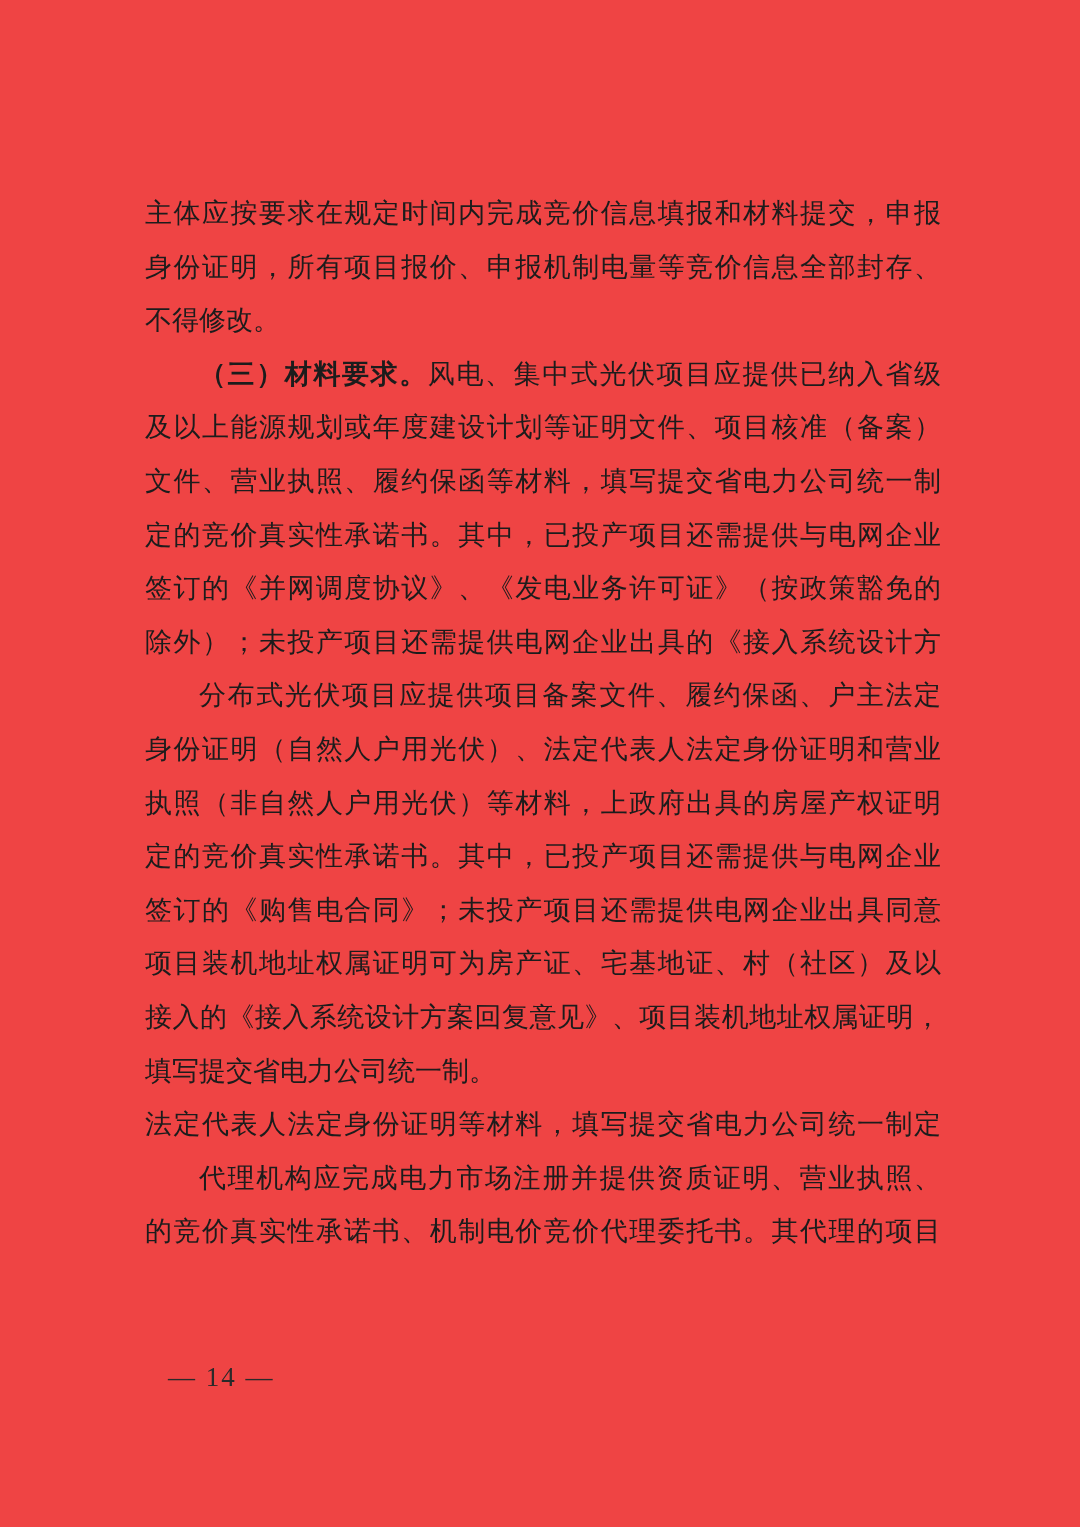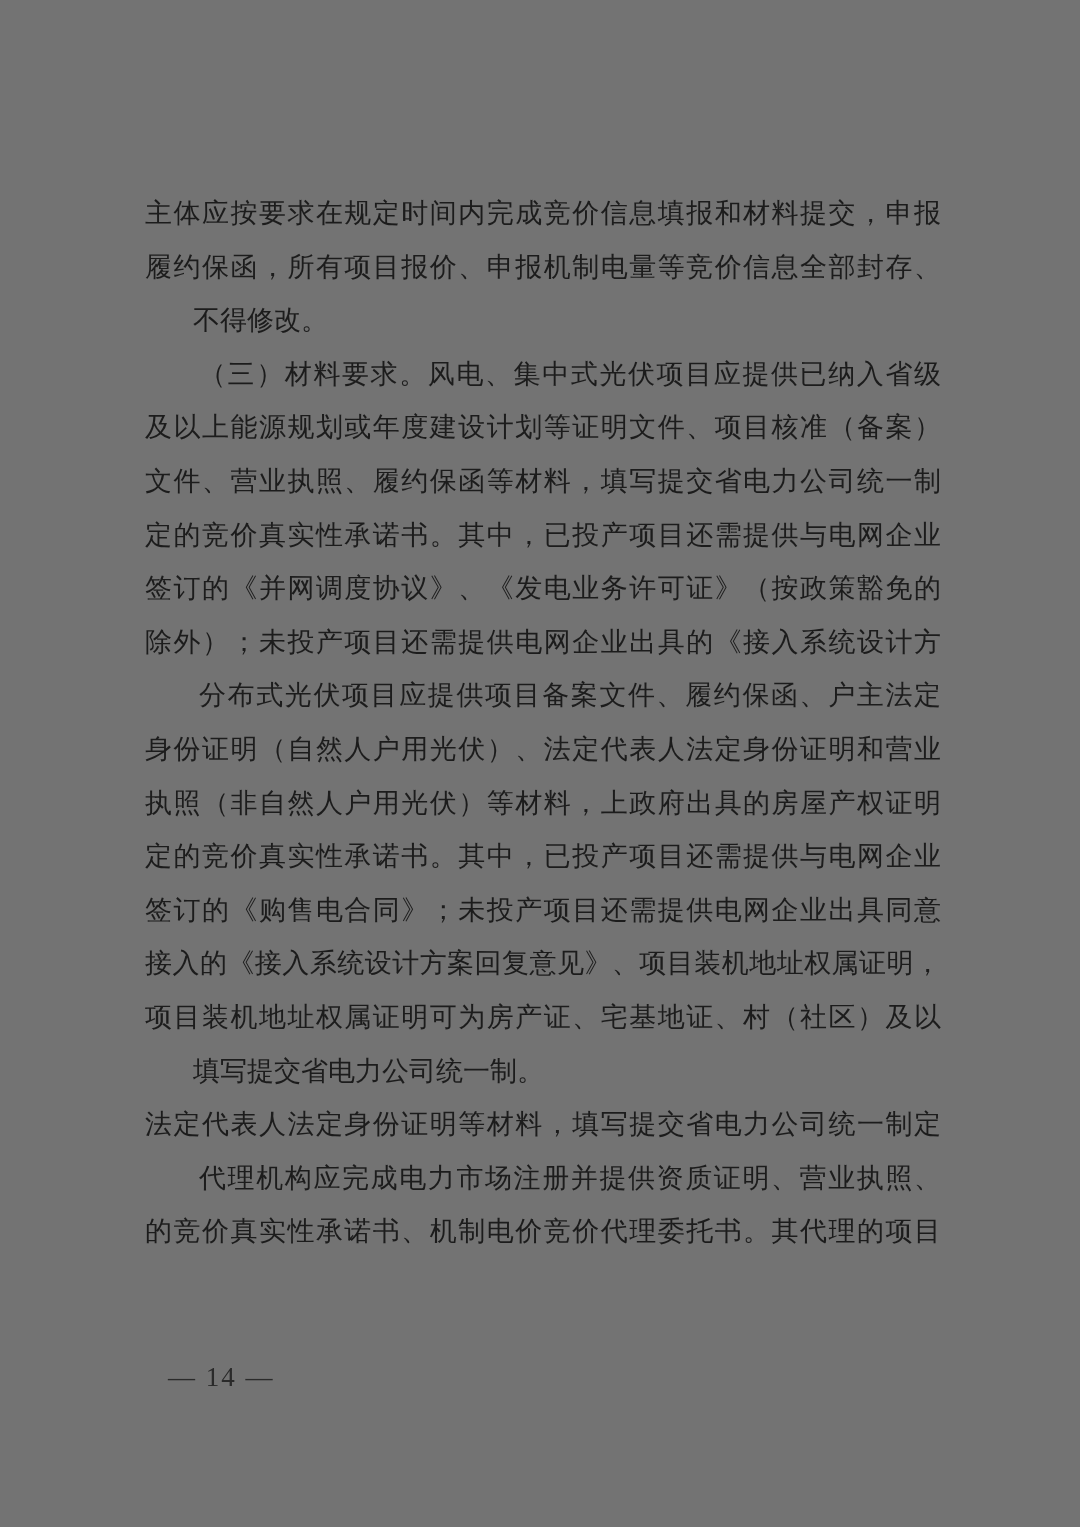--- a/index.html
+++ b/index.html
@@ -8,21 +8,21 @@
     width: 1080px;
     height: 1527px;
     position: relative;
     font-family: "Liberation Serif", serif;
     overflow: hidden;
   }
   .page {
     position: absolute;
     left: 0; top: 0;
     width: 1080px; height: 1527px;
-    background: #737373;
+    background: #ef4444;
   }
   .text-block {
     position: absolute;
     left: 145px;
     top: 187px;
     width: 796px;
     font-size: 27px;
     color: #1c1c1c;
   }
   .line {
@@ -31,23 +31,22 @@
     text-align: justify;
     text-align-last: justify;
     text-justify: inter-character;
     white-space: normal;
     overflow: visible;
   }
   .line.indent { text-indent: 2em; }
   .line.para-end {
     text-align: left;
     text-align-last: left;
-    margin-left: 48px;
   }
-  .bold { font-weight: normal; }
+  .bold { font-weight: bold; }
   .page-number {
     position: absolute;
     left: 168px;
     top: 1360px;
     height: 34px;
     line-height: 34px;
     font-size: 27px;
     color: #2a2a2a;
     letter-spacing: 2px;
     text-align: right;
@@ -55,43 +54,43 @@
 </style>
 </head>
 <body>
 
 <div class="page">
 
   <div class="text-block">
 
     <div>
       <div class="line">主体应按要求在规定时间内完成竞价信息填报和材料提交，申报</div>
-      <div class="line">履约保函，所有项目报价、申报机制电量等竞价信息全部封存、</div>
+      <div class="line">身份证明，所有项目报价、申报机制电量等竞价信息全部封存、</div>
       <div class="line para-end">不得修改。</div>
     </div>
 
     <div>
       <div class="line indent">
         <span class="bold">（三）材料要求。</span><span>风电、集中式光伏项目应提供已纳入省级</span>
       </div>
       <div class="line">及以上能源规划或年度建设计划等证明文件、项目核准（备案）</div>
       <div class="line">文件、营业执照、履约保函等材料，填写提交省电力公司统一制</div>
       <div class="line">定的竞价真实性承诺书。其中，已投产项目还需提供与电网企业</div>
       <div class="line">签订的《并网调度协议》、《发电业务许可证》（按政策豁免的</div>
       <div class="line">除外）；未投产项目还需提供电网企业出具的《接入系统设计方</div>
     </div>
 
     <div>
       <div class="line indent">分布式光伏项目应提供项目备案文件、履约保函、户主法定</div>
       <div class="line">身份证明（自然人户用光伏）、法定代表人法定身份证明和营业</div>
       <div class="line">执照（非自然人户用光伏）等材料，上政府出具的房屋产权证明</div>
       <div class="line">定的竞价真实性承诺书。其中，已投产项目还需提供与电网企业</div>
       <div class="line">签订的《购售电合同》；未投产项目还需提供电网企业出具同意</div>
+      <div class="line">项目装机地址权属证明可为房产证、宅基地证、村（社区）及以</div>
       <div class="line">接入的《接入系统设计方案回复意见》、项目装机地址权属证明，</div>
-      <div class="line">项目装机地址权属证明可为房产证、宅基地证、村（社区）及以</div>
       <div class="line para-end">填写提交省电力公司统一制。</div>
     </div>
 
     <div>
       <div class="line">法定代表人法定身份证明等材料，填写提交省电力公司统一制定</div>
       <div class="line indent">代理机构应完成电力市场注册并提供资质证明、营业执照、</div>
       <div class="line">的竞价真实性承诺书、机制电价竞价代理委托书。其代理的项目</div>
     </div>
 
   </div>

